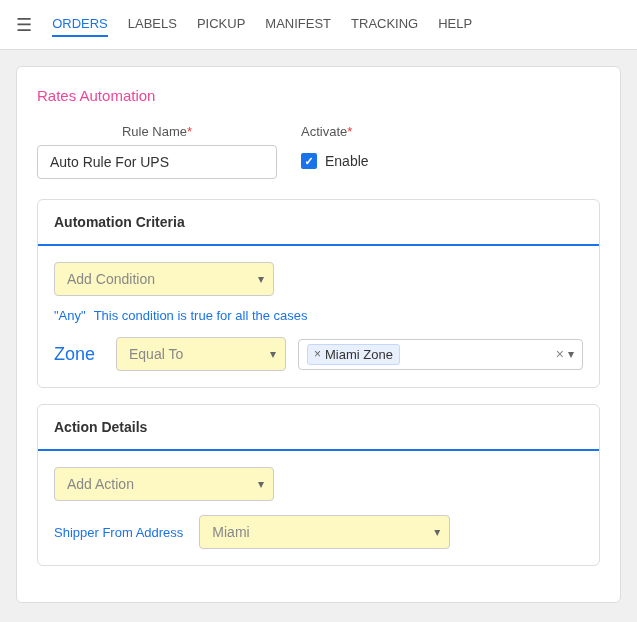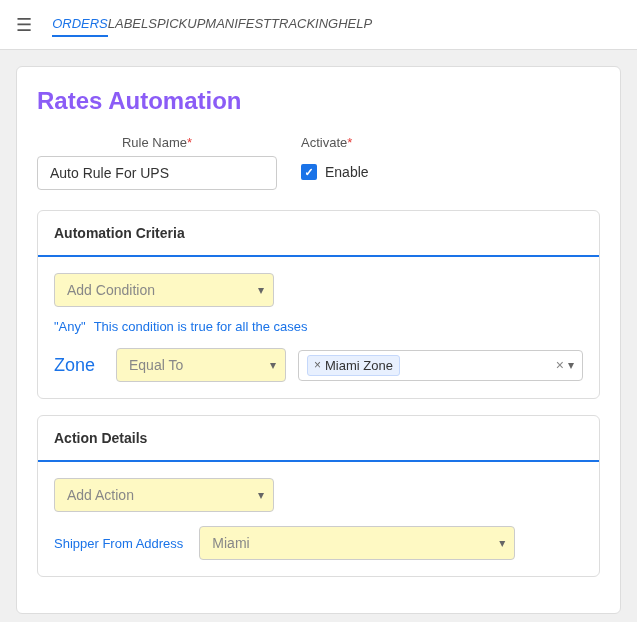--- a/index.html
+++ b/index.html
@@ -22,21 +22,21 @@
       height: 50px;
     }
     .hamburger-icon {
       margin-right: 20px;
       cursor: pointer;
       font-size: 18px;
       color: #555;
     }
     .nav-links {
       display: flex;
-      font-style: italic;
+      gap: 20px;
     }
     .nav-link {
       text-decoration: none;
       color: #555;
       font-size: 13px;
       font-weight: 500;
       padding: 4px 0;
       cursor: pointer;
     }
     .nav-link.active {
@@ -51,23 +51,23 @@
 
     
     .card {
       background: #fff;
       border: 1px solid #ddd;
       border-radius: 6px;
       padding: 20px;
     }
 
     .page-title {
-      font-size: 24px;
-      font-weight: 700;
-      color: #8b5cf6;
+      font-size: 15px;
+      font-weight: 400;
+      color: #ec4899;
       margin-bottom: 20px;
     }
 
     
     .form-row {
       display: flex;
       align-items: flex-start;
       gap: 24px;
       margin-bottom: 20px;
     }
@@ -273,21 +273,21 @@
     }
 
     .shipper-label {
       color: #1a73e8;
       font-size: 13px;
       font-weight: 500;
       white-space: nowrap;
     }
 
     .shipper-select {
-      width: 316px;
+      width: 251px;
       border-radius: 13px;
     }
 
     .add-condition-wrap {
       width: 220px;
     }
   </style>
 </head>
 <body>
 

